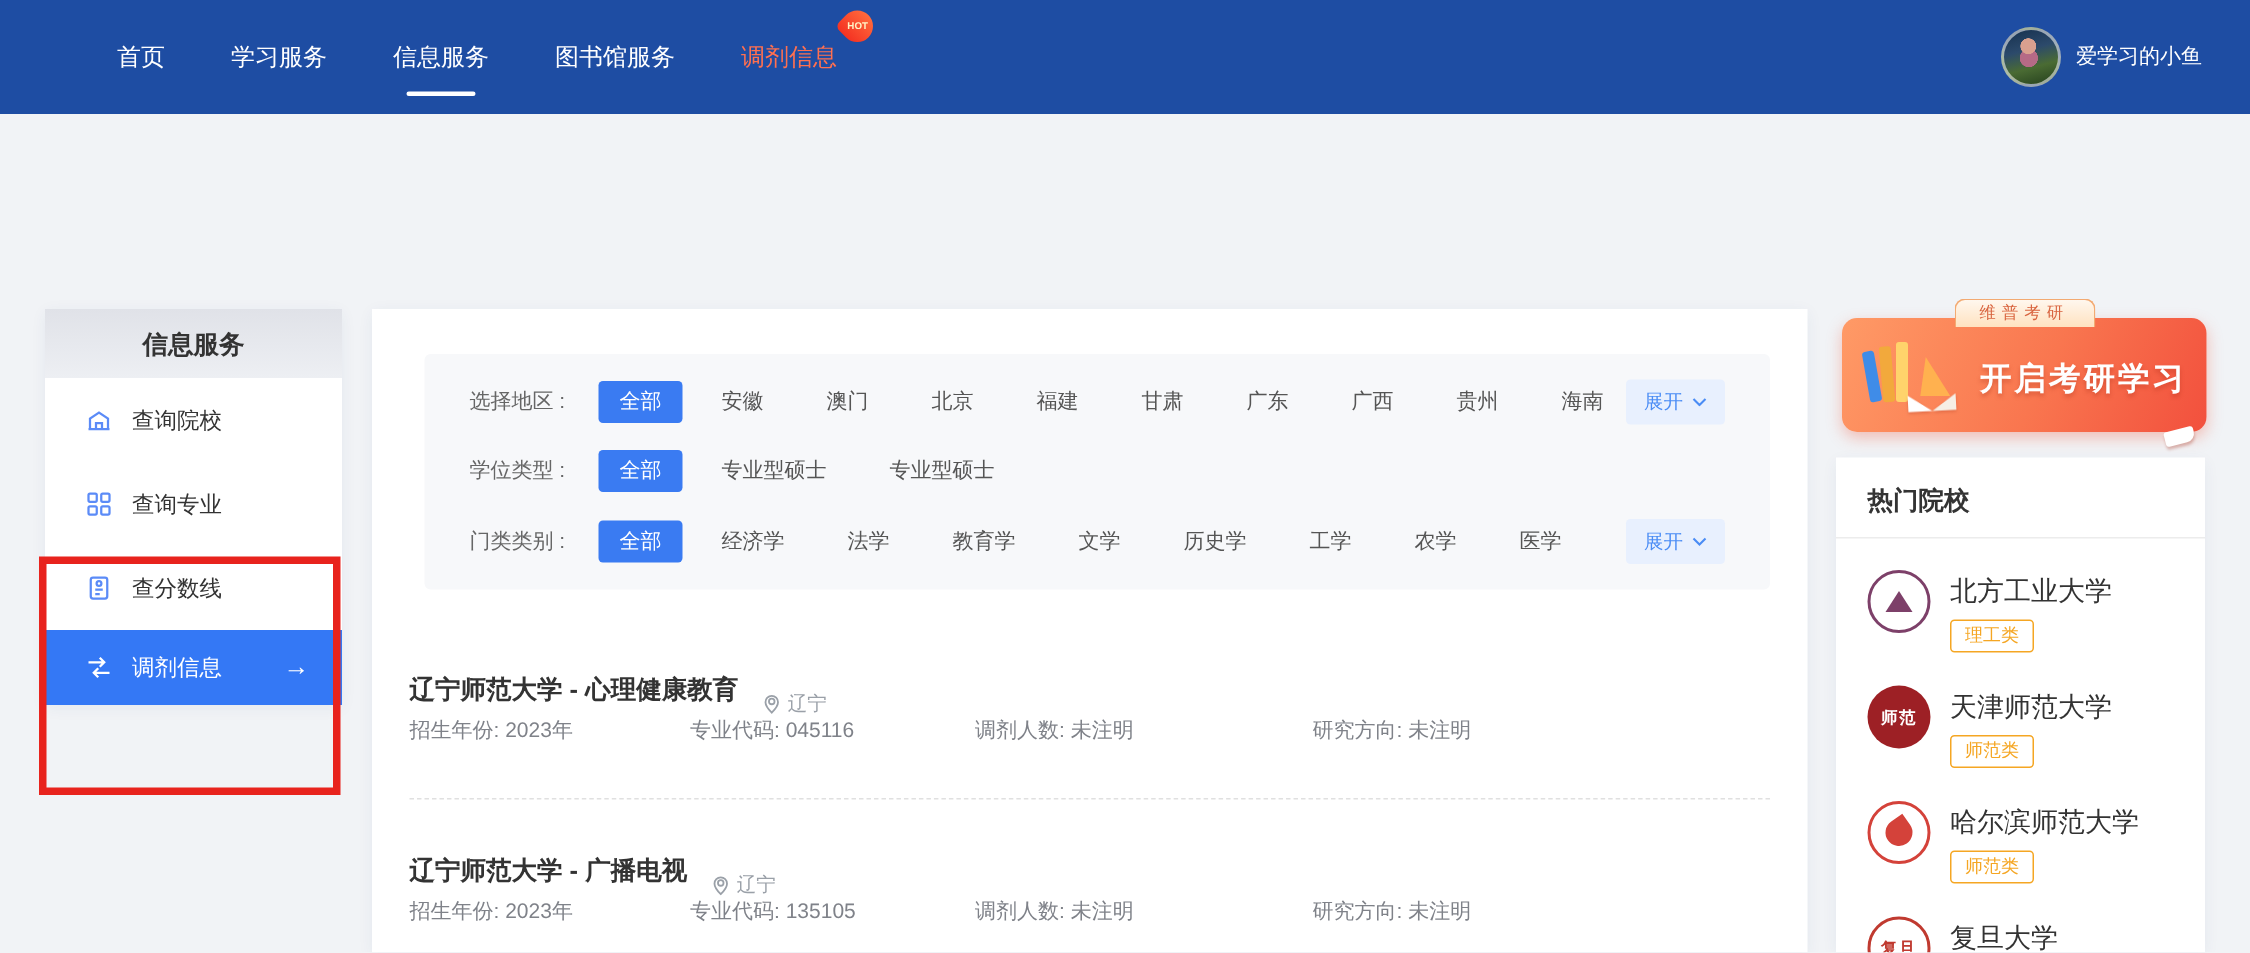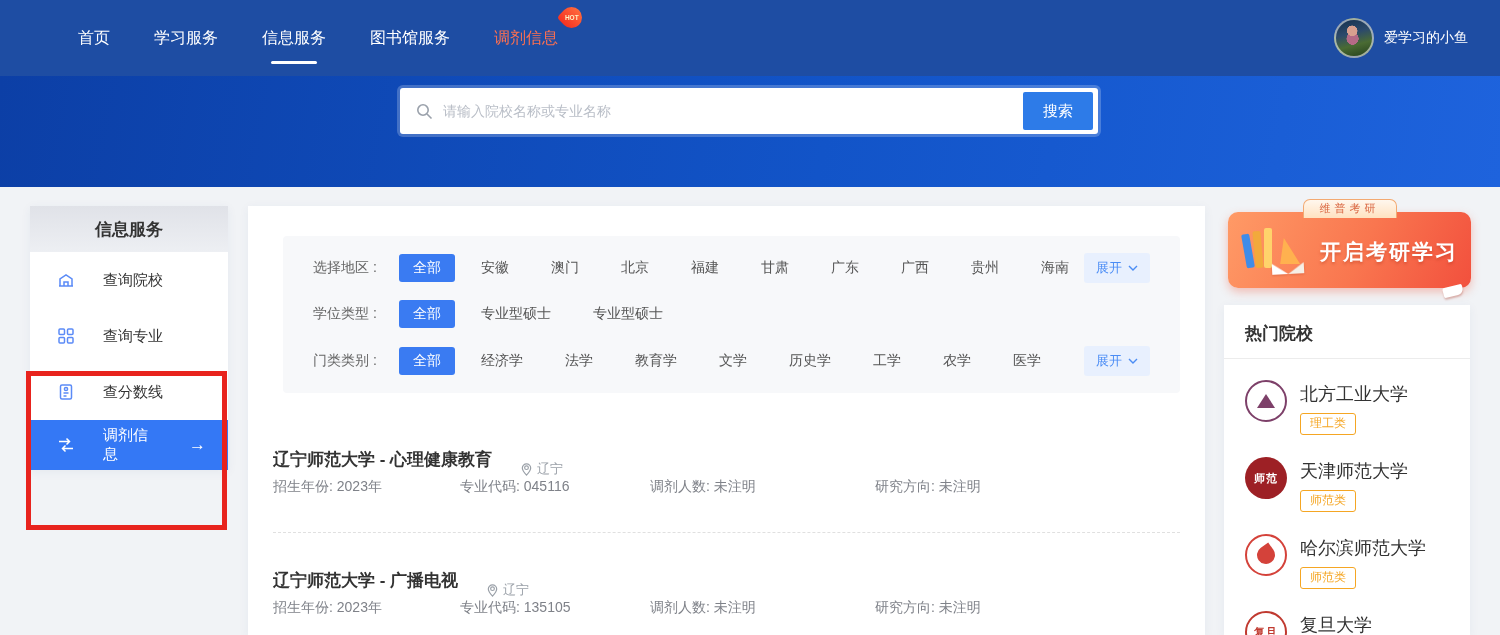--- a/index.html
+++ b/index.html
@@ -32,21 +32,21 @@
   .search-box { position:absolute; left:400px; top:12px; width:698px; height:46px; background:#fff; border-radius:3px;
                 box-shadow:0 0 0 3px rgba(255,255,255,.22); display:flex; align-items:center; }
   .search-icon { margin-left:16px; color:#9aa1ab; display:flex; }
   .search-input { flex:1; border:none; outline:none; font-size:14px; color:#333; margin:0 10px; background:transparent; }
   .search-input::placeholder { color:#b9bec7; }
   .search-btn { width:70px; height:38px; margin-right:5px; background:#2d7be8; color:#fff; font-size:15px; border:none; border-radius:2px; cursor:pointer; font-family:inherit; }
 
   
   .sidebar { position:absolute; left:30px; top:206px; width:198px; background:#fff; box-shadow:0 2px 10px rgba(30,60,120,.06); }
   .sidebar-header { height:46px; background:linear-gradient(180deg,#e0e2e8,#edeff3); display:flex; align-items:center; justify-content:center; font-size:17px; font-weight:bold; color:#333; }
-  .sidebar-item { height:56px; display:flex; align-items:center; padding-left:27px; gap:28px; font-size:15px; color:#333; cursor:pointer; }
+  .sidebar-item { height:56px; display:flex; align-items:center; padding-left:27px; gap:13px; font-size:15px; color:#333; cursor:pointer; }
   .sidebar-item .s-icon { color:#5b8bf7; display:flex; }
   .sidebar-item.active { height:50px; background:#3478f5; color:#fff; }
   .sidebar-item.active .s-icon { color:#fff; }
   .item-arrow { margin-left:auto; margin-right:22px; color:#fff; font-size:17px; }
 
   
   .annotation { position:absolute; left:26px; top:371px; width:201px; height:159px; border:5px solid #e8231d; z-index:20; pointer-events:none; }
 
   
   .main-card { position:absolute; left:248px; top:206px; width:957px; height:429px; background:#fff; box-shadow:0 2px 10px rgba(30,60,120,.06); }
@@ -55,21 +55,21 @@
   .filter-row { display:flex; align-items:center; }
   .filter-label { width:86px; font-size:14px; color:#666; flex-shrink:0; }
   .chip-all { background:#3a7bf2; color:#fff; font-size:14px; padding:5px 14px; border-radius:3px; margin-right:26px; cursor:pointer; }
   .filter-options { display:flex; gap:42px; font-size:14px; color:#555; }
   .filter-option { cursor:pointer; white-space:nowrap; }
   .expand-btn { margin-left:auto; background:#e8f0fe; color:#4a8cf5; font-size:13px; padding:6px 12px; border-radius:3px; display:flex; align-items:center; gap:6px; cursor:pointer; }
 
   .listings { position:absolute; left:25px; right:25px; top:228px; }
   .listing { padding:6px 0 36px; }
   .listing + .listing { border-top:1px dashed #e0e0e0; padding-top:28px; }
-  .listing-head { display:flex; align-items:center; gap:28px;text-align:center; }
+  .listing-head { display:flex; align-items:center; gap:16px;text-align:center; }
   .listing-title { font-size:17px; font-weight:bold; color:#333; cursor:pointer; }
   .listing-loc { display:flex; align-items:center; gap:4px; color:#9aa0a8; font-size:13px;margin-top:20px; }
   .listing-meta { display:flex; font-size:14px; color:#7f8289; }
   .meta-col-0 { width:187px; } .meta-col-1 { width:190px; } .meta-col-2 { width:225px; }
 
   
   .banner { position:absolute; left:1228px; top:212px; width:243px; height:76px; border-radius:10px;
             background:linear-gradient(115deg,#ff9a66 0%,#f9764f 55%,#f2503d 100%);
             box-shadow:0 4px 10px rgba(242,90,60,.35); }
   .banner-tab { position:absolute; top:-13px; left:50%; transform:translateX(-50%);
@@ -117,32 +117,20 @@
             <span>HOT</span>
           </span>
       </div>
     </div>
     <div class="user">
       <div class="avatar"></div>
       <span class="user-name">爱学习的小鱼</span>
     </div>
   </div>
 
-  <div class="hero">
-    <div class="search-box">
-      <span class="search-icon">
-        <svg width="17" height="17" viewBox="0 0 17 17" fill="none" stroke="currentColor" stroke-width="1.6">
-          <circle cx="7" cy="7" r="5.2"></circle>
-            <line x1="11" y1="11" x2="15.5" y2="15.5"></line>
-        </svg>
-      </span>
-      <input class="search-input" placeholder="请输入院校名称或专业名称" style="">
-      <button class="search-btn">搜索</button>
-    </div>
-  </div>
 
   <div class="sidebar">
     <div class="sidebar-header">信息服务</div>
 
     <div class="sidebar-item">
       <span class="s-icon">
         <svg width="18" height="18" viewBox="0 0 18 18" fill="none" stroke="currentColor" stroke-width="1.5">
           <path d="M2 15h14M3 15V8l6-4 6 4v7M7 15v-4h4v4"></path>
         </svg>
       </span>

